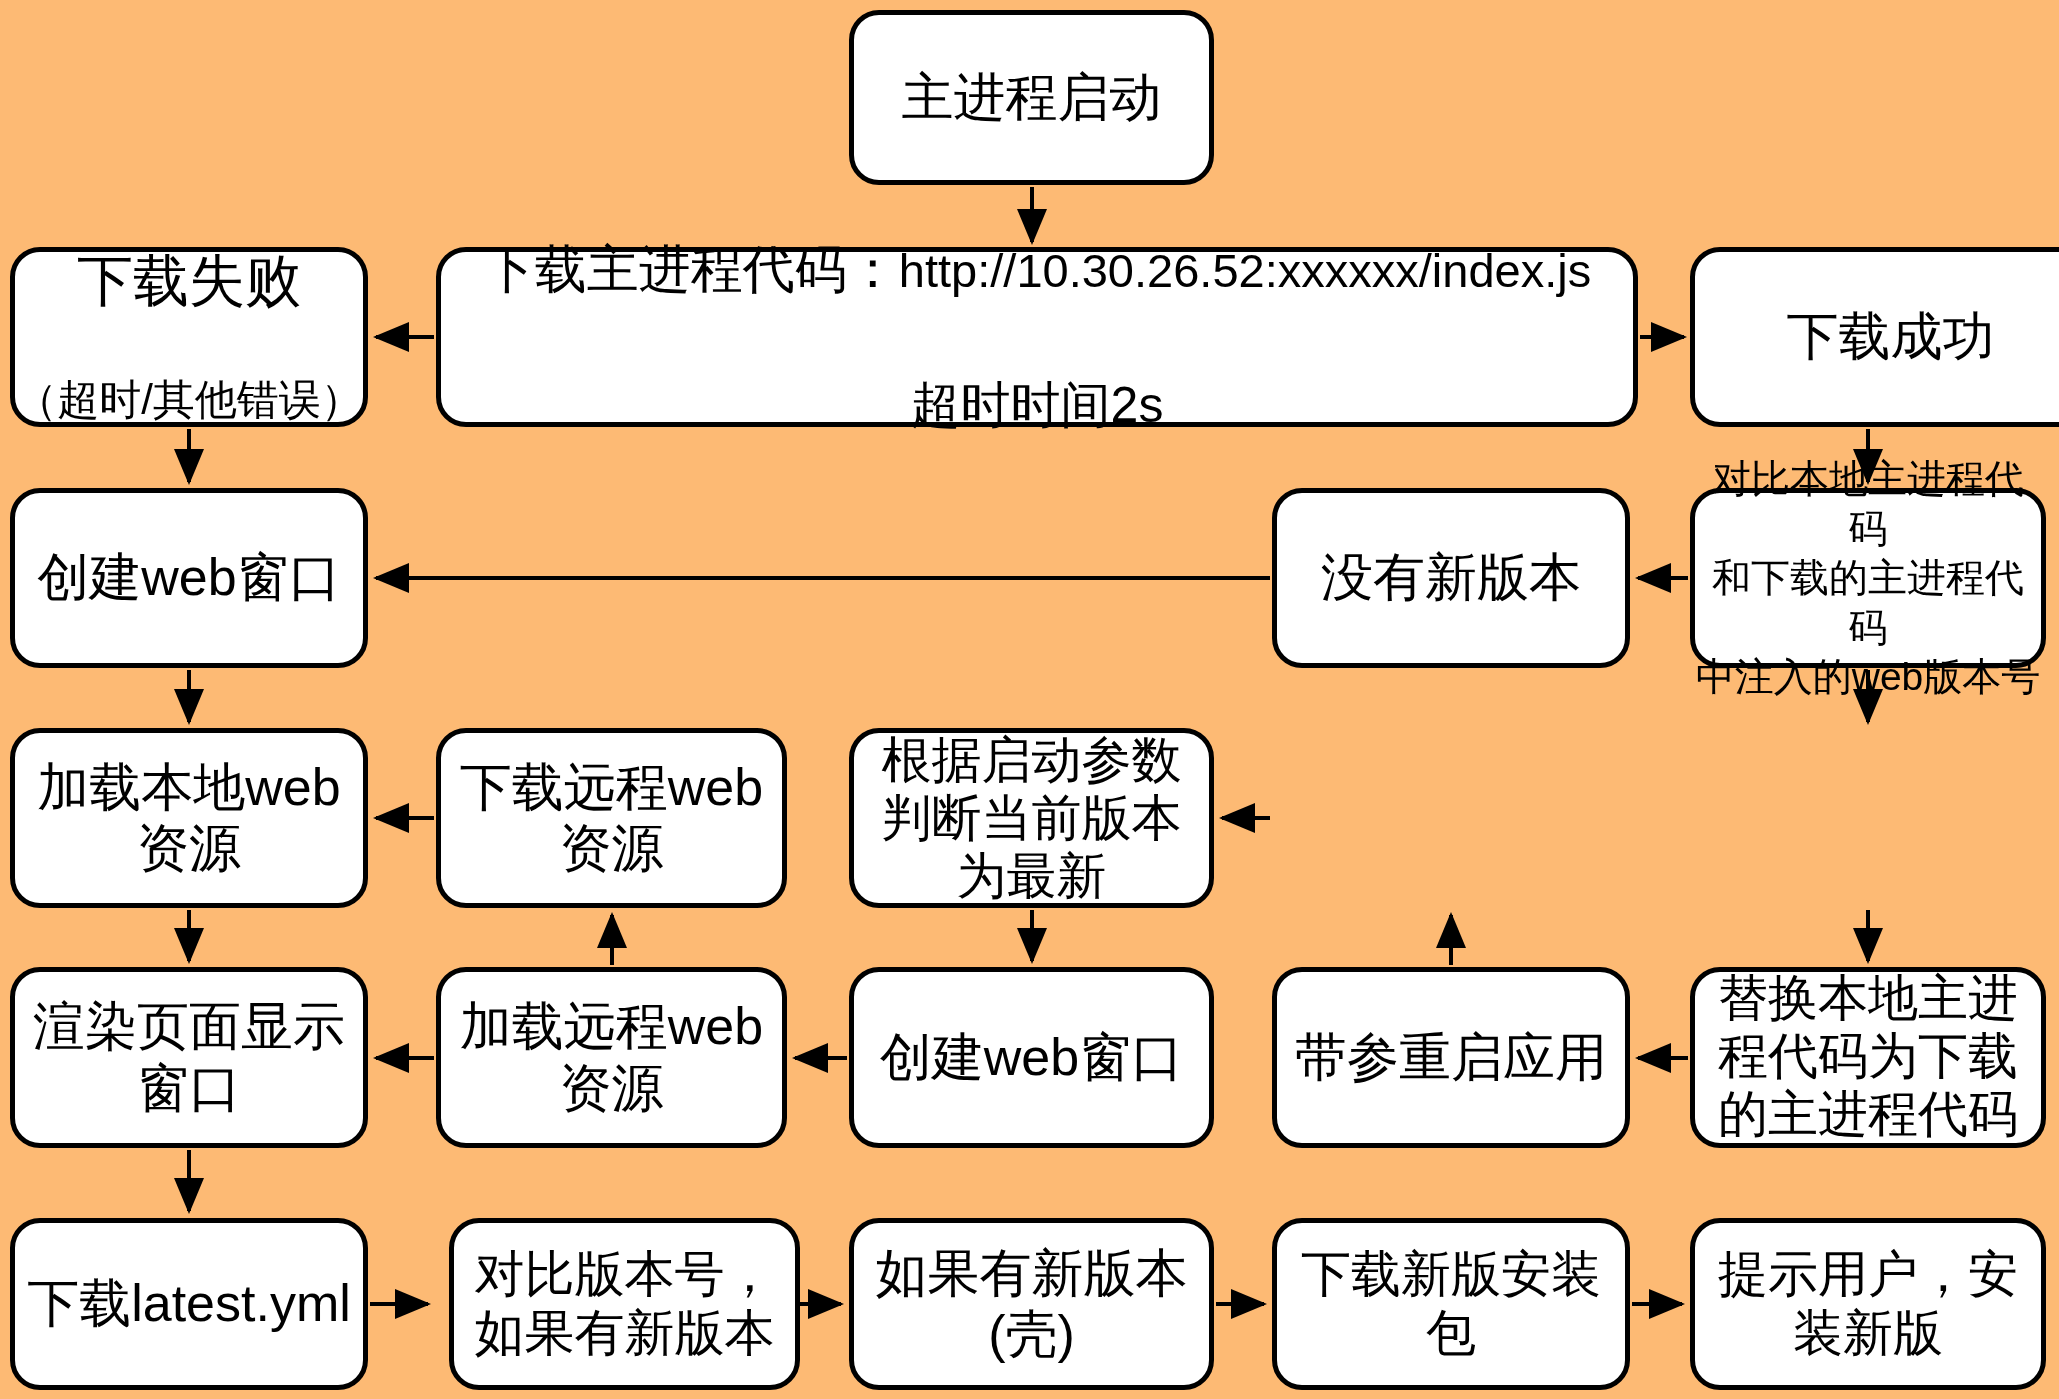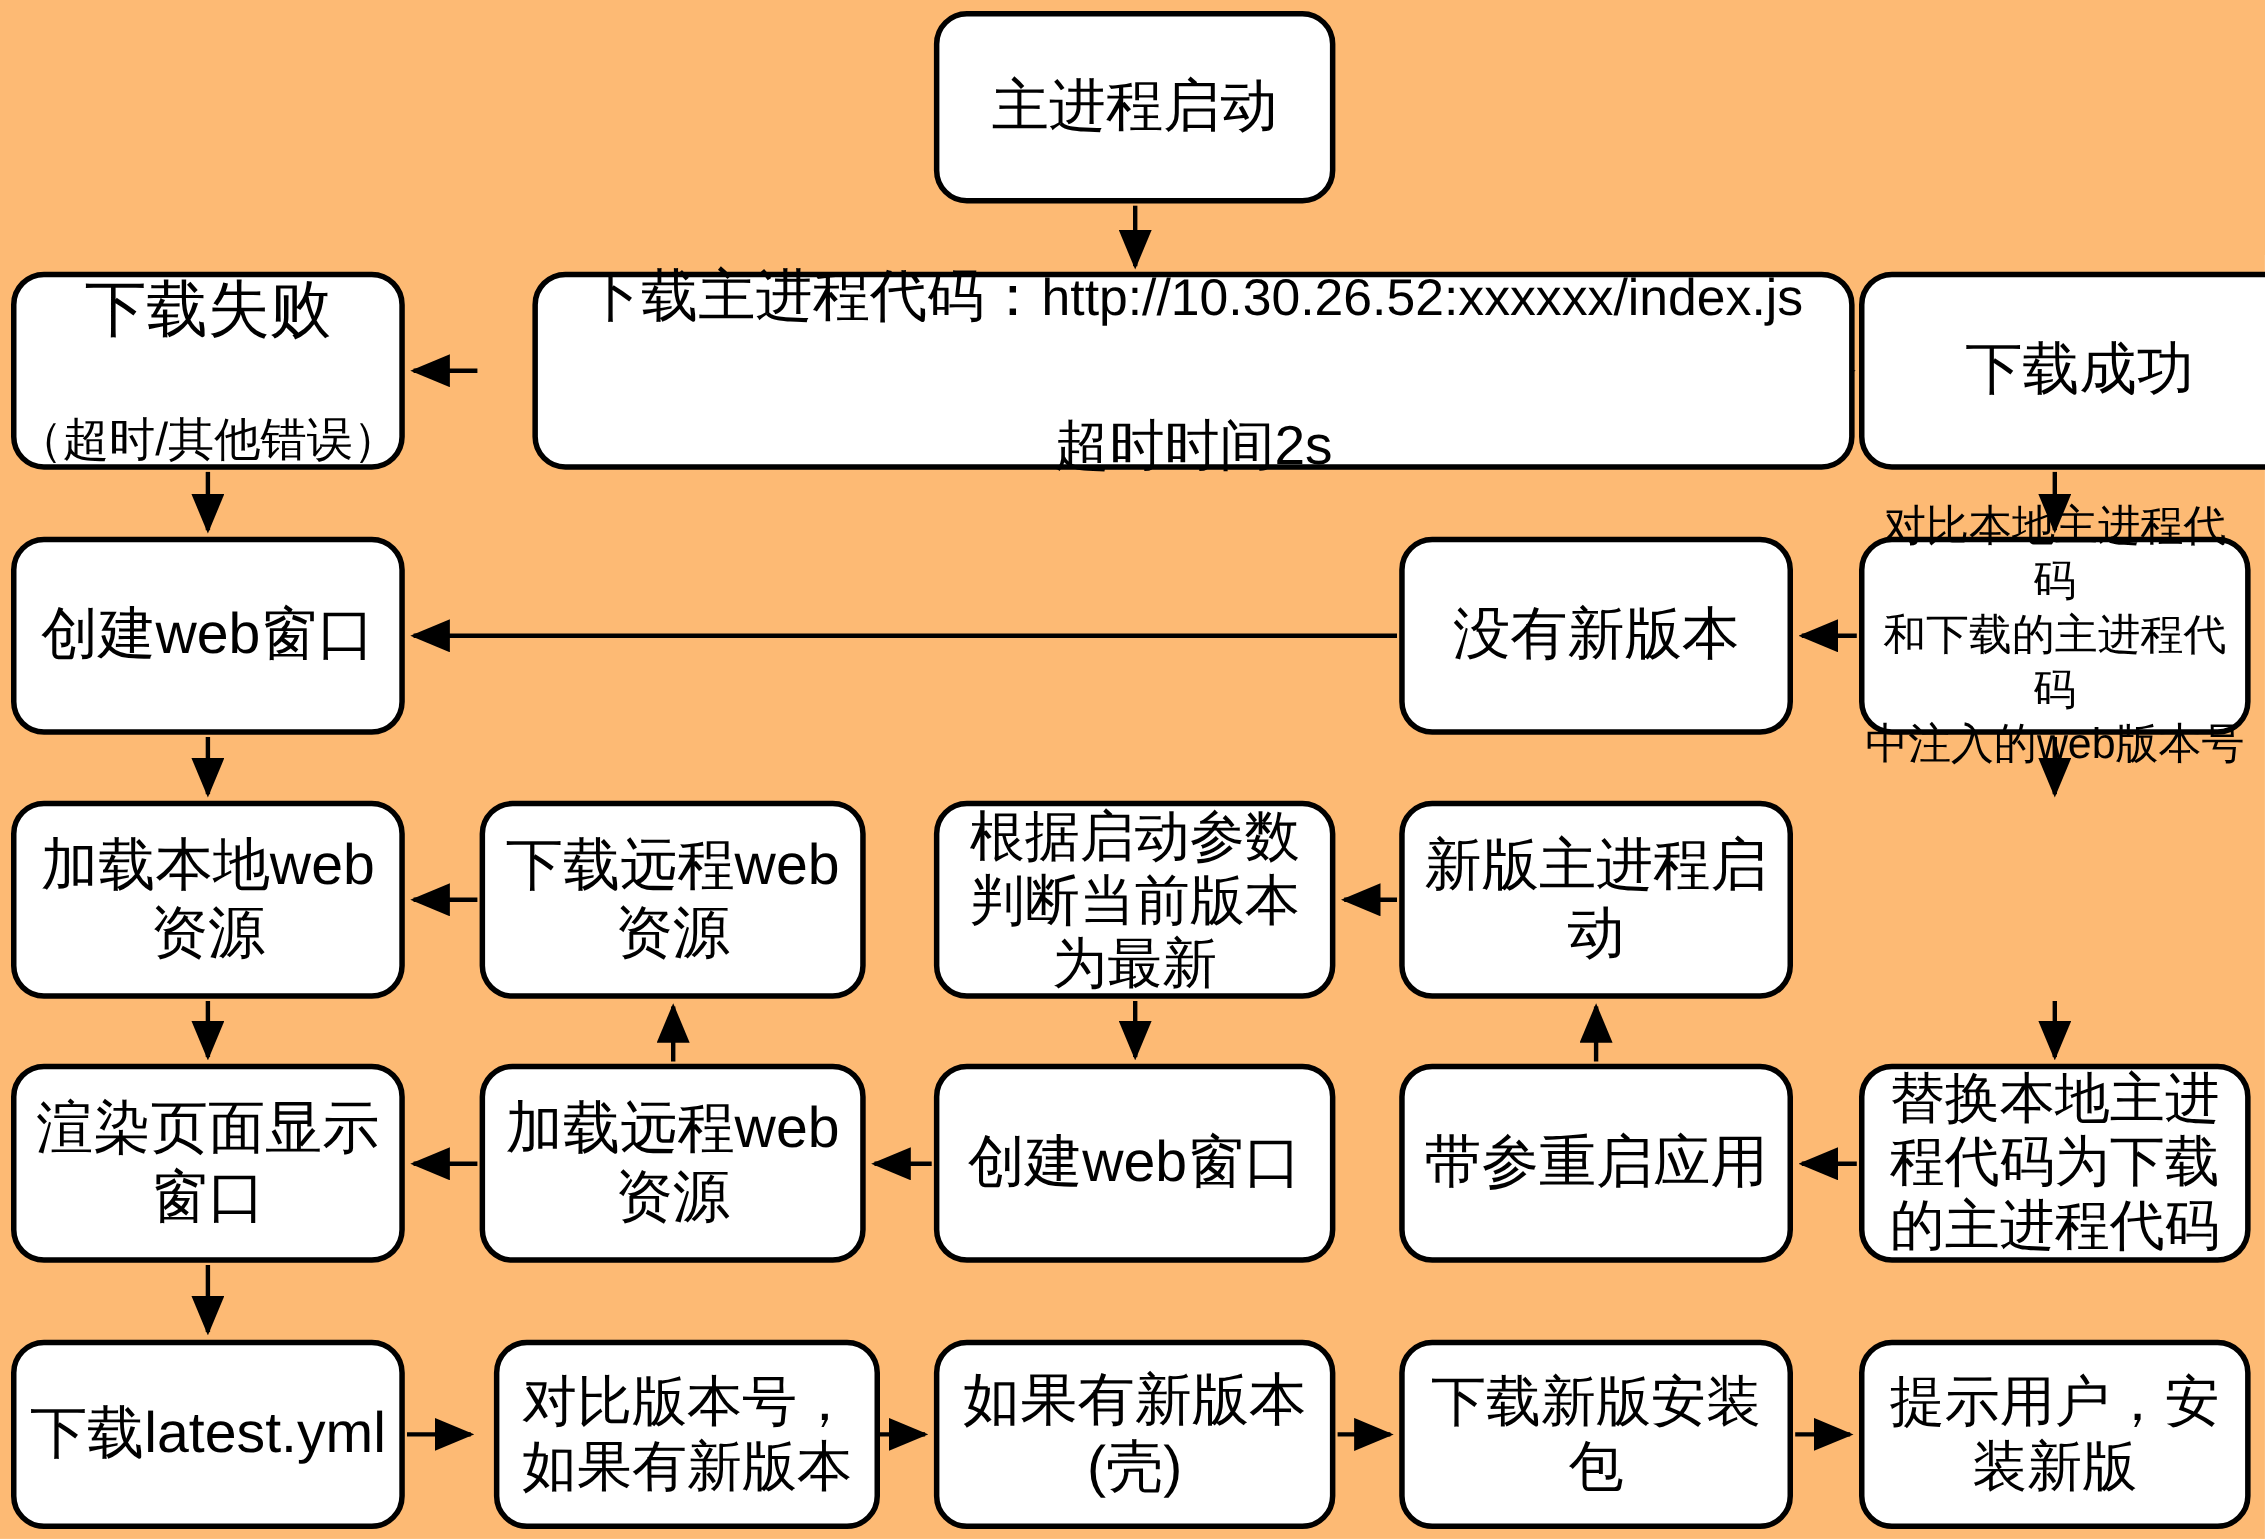--- a/index.html
+++ b/index.html
@@ -21,21 +21,21 @@
     background:#fff;
     display:flex;align-items:center;justify-content:center;
     text-align:center;
     font-size:52px;line-height:1.18;
     white-space:pre-line;
   }
   
   #n-start{left:849px;top:10px;width:365px;height:175px;}
   
   #n-fail{left:10px;top:247px;width:358px;height:180px;}
-  #n-download{left:436px;top:247px;width:1202px;height:180px;margin-left:48px;}
+  #n-download{left:436px;top:247px;width:1202px;height:180px;}
   #n-success{left:1690px;top:247px;width:401px;height:180px;}
   
   #n-createwin1{left:10px;top:488px;width:358px;height:180px;}
   #n-nonew{left:1272px;top:488px;width:358px;height:180px;}
   #n-compare{left:1690px;top:488px;width:356px;height:180px;font-size:39px;line-height:1.27;}
   
   #n-loadlocal{left:10px;top:728px;width:358px;height:180px;}
   #n-dlremote{left:436px;top:728px;width:351px;height:180px;}
   #n-judge{left:849px;top:728px;width:365px;height:180px;font-size:50px;line-height:1.16;}
   #n-newmain{left:1272px;top:728px;width:358px;height:180px;}
@@ -169,24 +169,20 @@
     <span>下载远程web
 资源</span>
   </div>
 
   <div class="node" id="n-judge">
     <span>根据启动参数
 判断当前版本
 为最新</span>
   </div>
 
-  <div class="node" id="n-newmain">
-    <span>新版主进程启
-动</span>
-  </div>
 
 
   <div class="node" id="n-render">
     <span>渲染页面显示
 窗口</span>
   </div>
 
   <div class="node" id="n-loadremote">
     <span>加载远程web
 资源</span>

